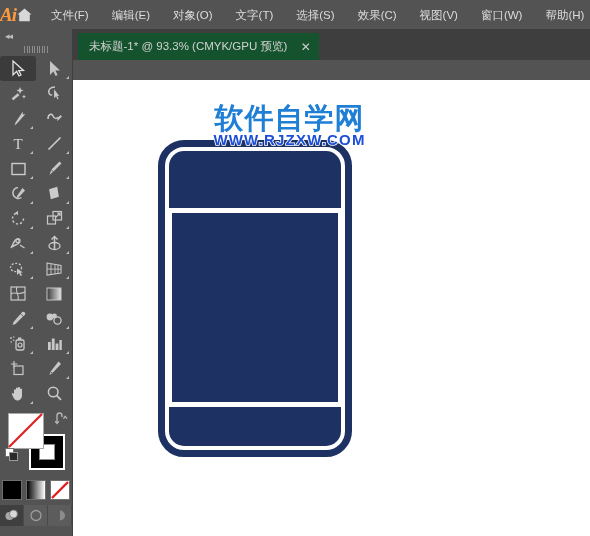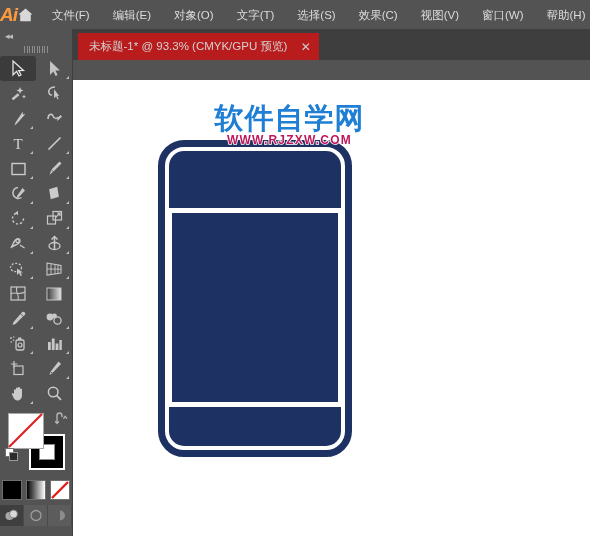--- a/index.html
+++ b/index.html
@@ -12,39 +12,39 @@
   #app{position:relative;width:590px;height:536px;overflow:hidden;background:#535353;}
 
   
   .menubar{
     position:absolute;left:0;top:0;width:590px;height:29px;
     background:#535353;display:flex;align-items:center;
   }
   .ai-logo{
     width:34px;height:29px;display:flex;align-items:center;justify-content:center;
     color:#ff9a3c;font-size:19px;font-weight:bold;font-style:italic;
-    font-family:Liberation Sans, sans-serif;letter-spacing:-1px;
+    font-family:Liberation Serif, serif;letter-spacing:-1px;
   }
   .home-btn{
     width:34px;height:29px;display:flex;align-items:center;justify-content:center;
   }
   .menu-sep{width:1px;height:17px;background:#6d6d6d;margin:0 7px 0 2px;}
   .menu-items{display:flex;align-items:center;gap:5px;}
   .menu-item{
     color:#dcdcdc;font-size:11.5px;padding:3px 9px;white-space:nowrap;line-height:14px;
   }
 
   
   .tabbar{
     position:absolute;left:72px;top:29px;width:518px;height:31px;
     background:#3e3e3e;
   }
   .doc-tab{
     position:absolute;left:6px;top:4px;height:27px;
-    background:#b91c1c;display:flex;align-items:center;padding:0 8px 0 11px;
+    background:#14532d;display:flex;align-items:center;padding:0 8px 0 11px;
     box-sizing:border-box;
   }
   .doc-tab-title{color:#d2d2d2;font-size:11.5px;white-space:nowrap;}
   .tab-close{
     margin-left:13px;color:#cfcfcf;font-size:12px;line-height:10px;
     width:11px;height:11px;display:flex;align-items:center;justify-content:center;
   }
 
   
   .canvas-area{
@@ -81,21 +81,21 @@
   .watermark{
     position:absolute;left:135px;top:23px;width:165px;text-align:center;
     pointer-events:none;user-select:none;
   }
   .wm-cn{
     font-size:29px;font-weight:bold;color:#1f7fd4;letter-spacing:1px;line-height:31px;
     font-family:"DejaVu Sans","Liberation Sans",sans-serif;
     -webkit-text-stroke:2.5px #ffffff;paint-order:stroke fill;
   }
   .wm-en{
-    font-size:12px;font-weight:bold;color:#be185d;letter-spacing:1.2px;line-height:14px;
+    font-size:15px;font-weight:bold;color:#1d4ed8;letter-spacing:1.2px;line-height:14px;
     -webkit-text-stroke:1.6px #ffffff;paint-order:stroke fill;
     margin-top:-1px;
   }
 
   
   .toolpanel{
     position:absolute;left:0;top:29px;width:72px;height:507px;background:#535353;
     border-right:1px solid #3f3f3f;
   }
   .tp-header{

